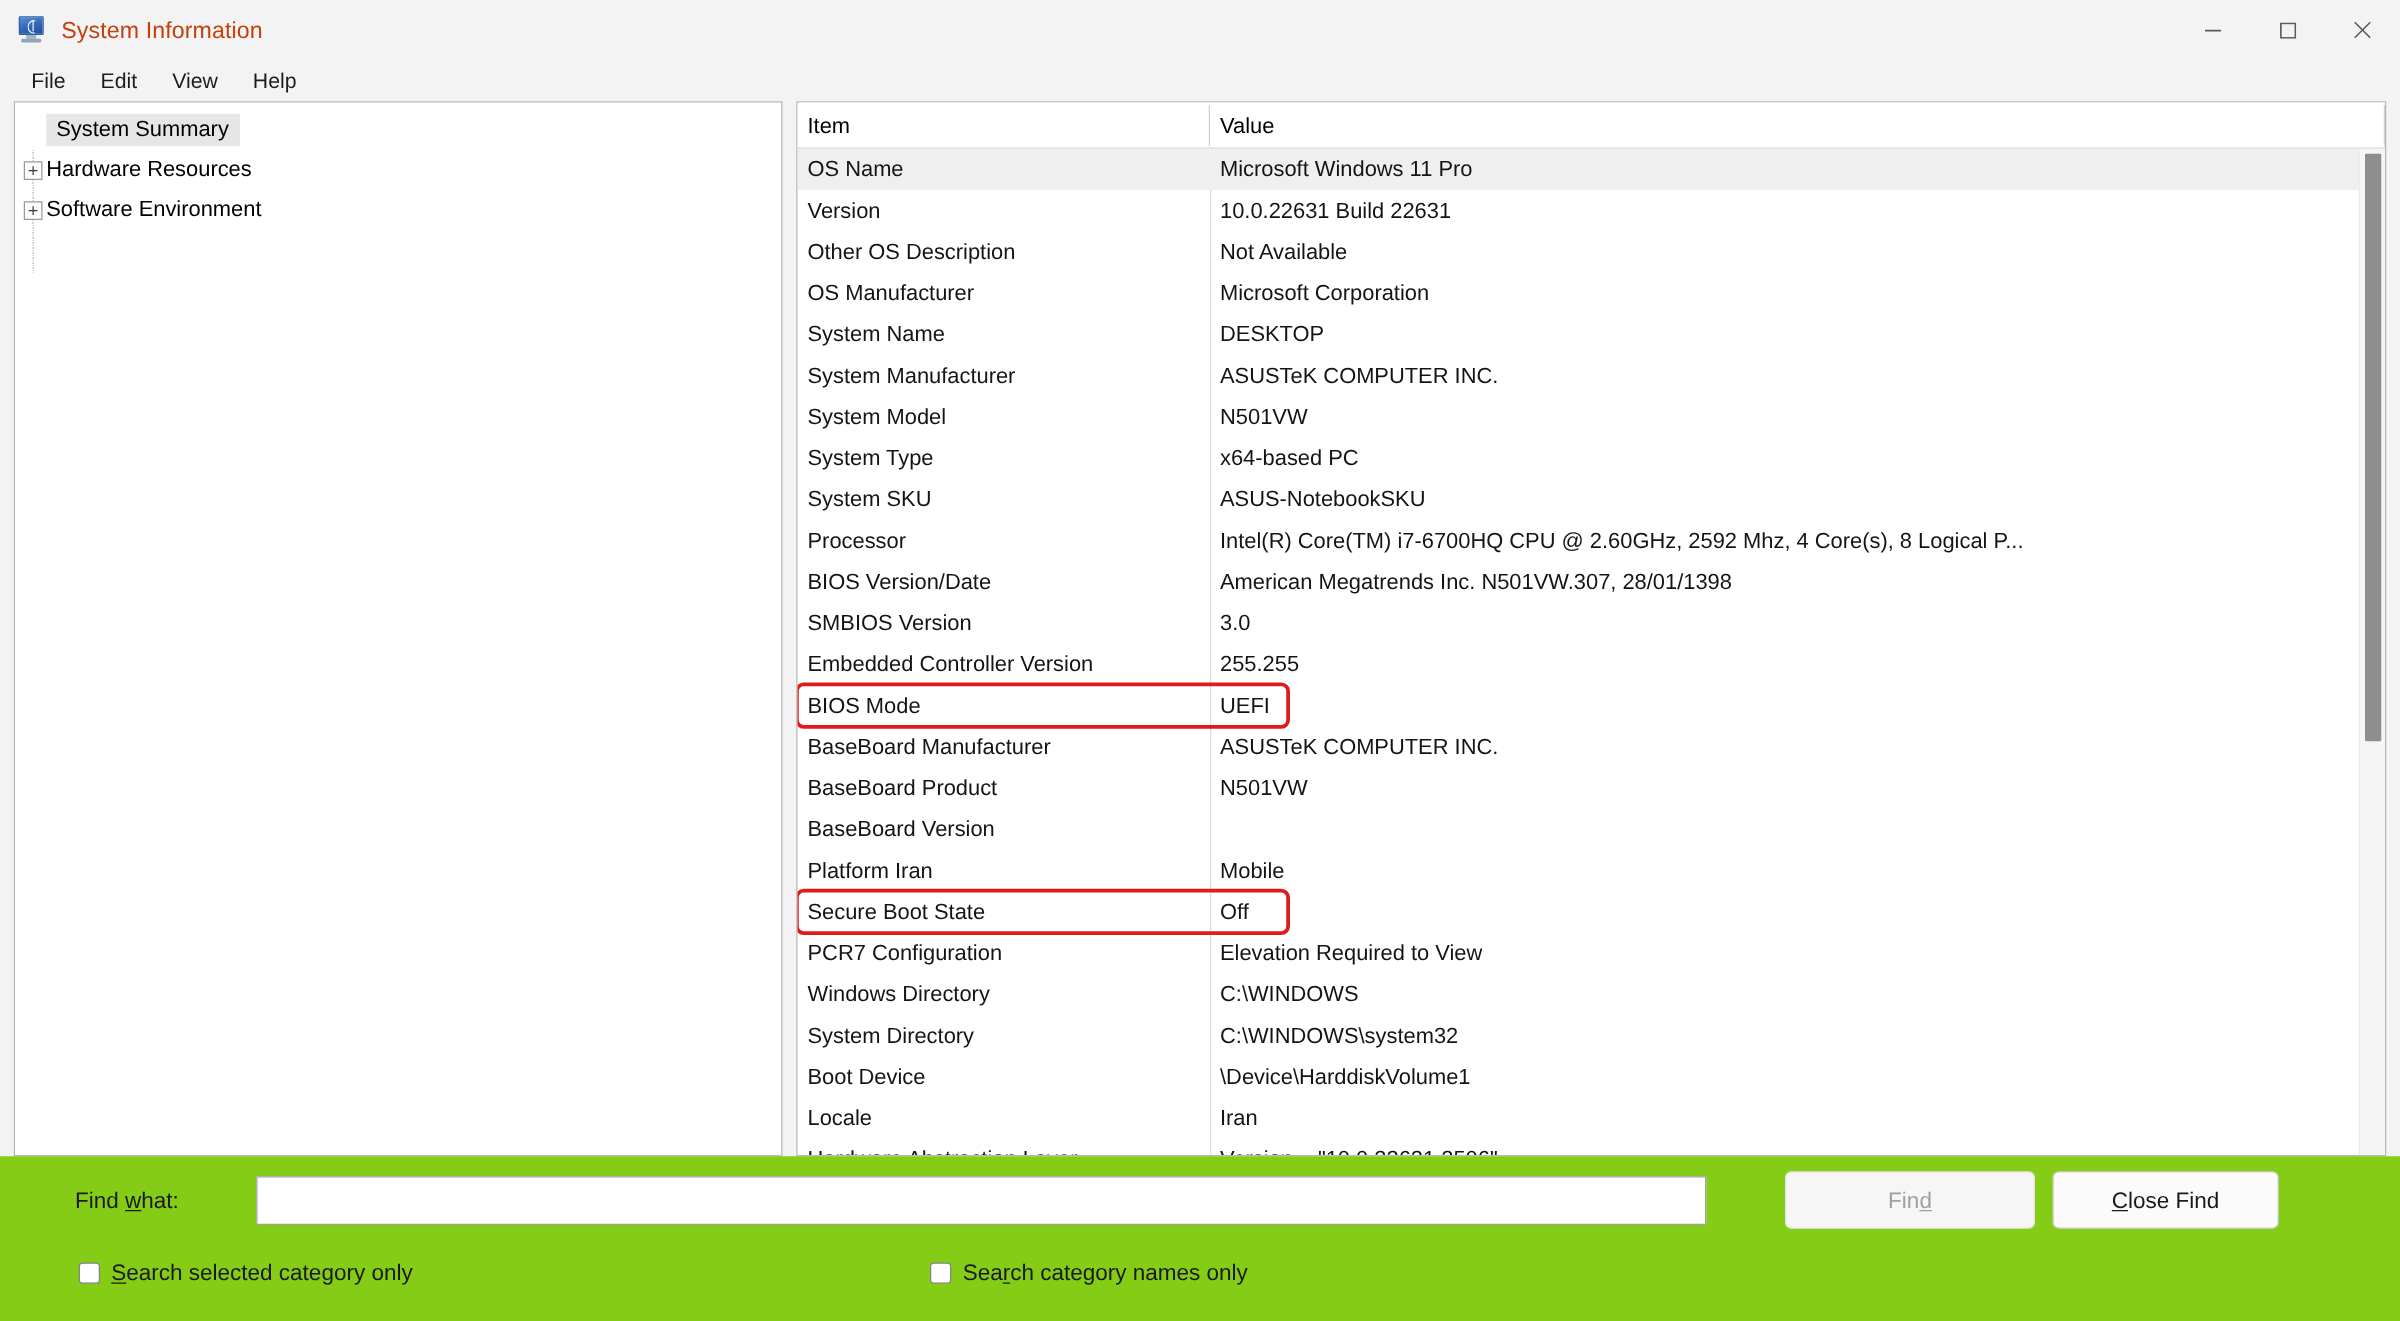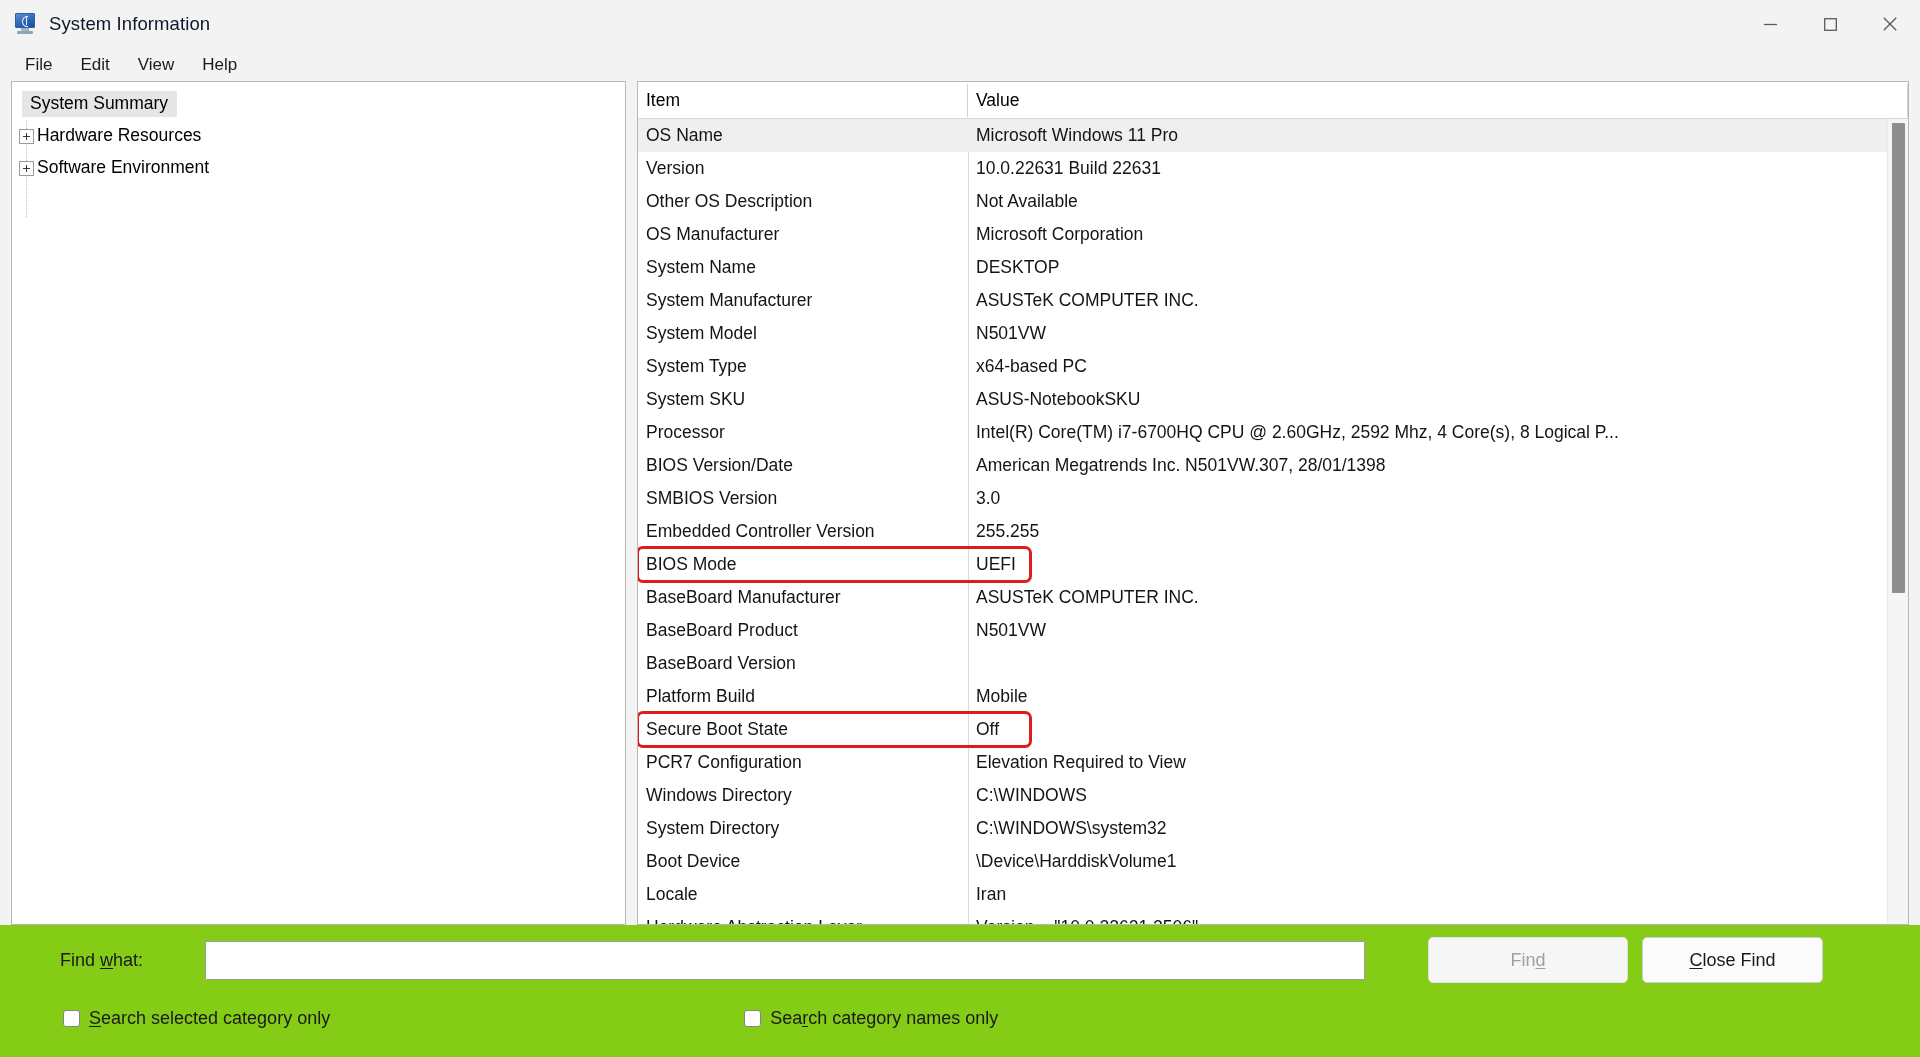--- a/index.html
+++ b/index.html
@@ -39,21 +39,21 @@
     content:""; position:absolute; left:9.5px; top:2px; width:1.6px;height:9px;
     background:#e8f1fc;
   }
   .app-icon .stand {
     position:absolute; left:7px; top:15px; width:8px;height:3px; background:#9fb3c9;
   }
   .app-icon .base {
     position:absolute; left:3px; top:18px; width:16px;height:2.5px; background:#8fa5bd; border-radius:1px;
   }
   .title-text {
-    font-size: 18.5px; color: #0f172a; letter-spacing: .1px; white-space: nowrap;
+    font-size: 18.5px; color: #c2410c; letter-spacing: .1px; white-space: nowrap;
   }
   .wincontrols { margin-left: auto; display: flex; height: 48px; }
   .wc {
     width: 60px; height: 48px;
     display: flex; align-items: center; justify-content: center;
     color: #5a5a5a;
   }
   .wc svg { display:block; }
 
   
@@ -92,21 +92,21 @@
   .tree-row {
     display: flex; align-items: center;
     height: 32px;
     padding-left: 7px;
     white-space: nowrap;
   }
   .tree-row .label { line-height: 1; }
   .tree-row.root .label {
     background: #e6e6e6;
     padding: 4px 9px 5px 8px;
-    margin-left: 3px;
+    margin-left: 18px;
   }
   .expander {
     width: 15px; height: 15px; flex: 0 0 15px;
     border: 1px solid #9a9a9a;
     background: #fdfdfd;
     position: relative; margin-right: 3px;
   }
   .expander:before, .expander:after {
     content:""; position:absolute; background:#3a3a3a;
   }
@@ -344,21 +344,21 @@
               <div class="cell-value">ASUSTeK COMPUTER INC.</div>
             </div>
             <div class="row">
               <div class="cell-item">BaseBoard Product</div>
               <div class="cell-value">N501VW</div>
             </div>
             <div class="row">
               <div class="cell-item">BaseBoard Version</div>
             </div>
             <div class="row">
-              <div class="cell-item">Platform Build</div>
+              <div class="cell-item">Platform Iran</div>
               <div class="cell-value">Mobile</div>
             </div>
             <div class="row highlight">
               <div class="cell-item">Secure Boot State</div>
               <div class="cell-value">Off</div>
             </div>
             <div class="row">
               <div class="cell-item">PCR7 Configuration</div>
               <div class="cell-value">Elevation Required to View</div>
             </div>

